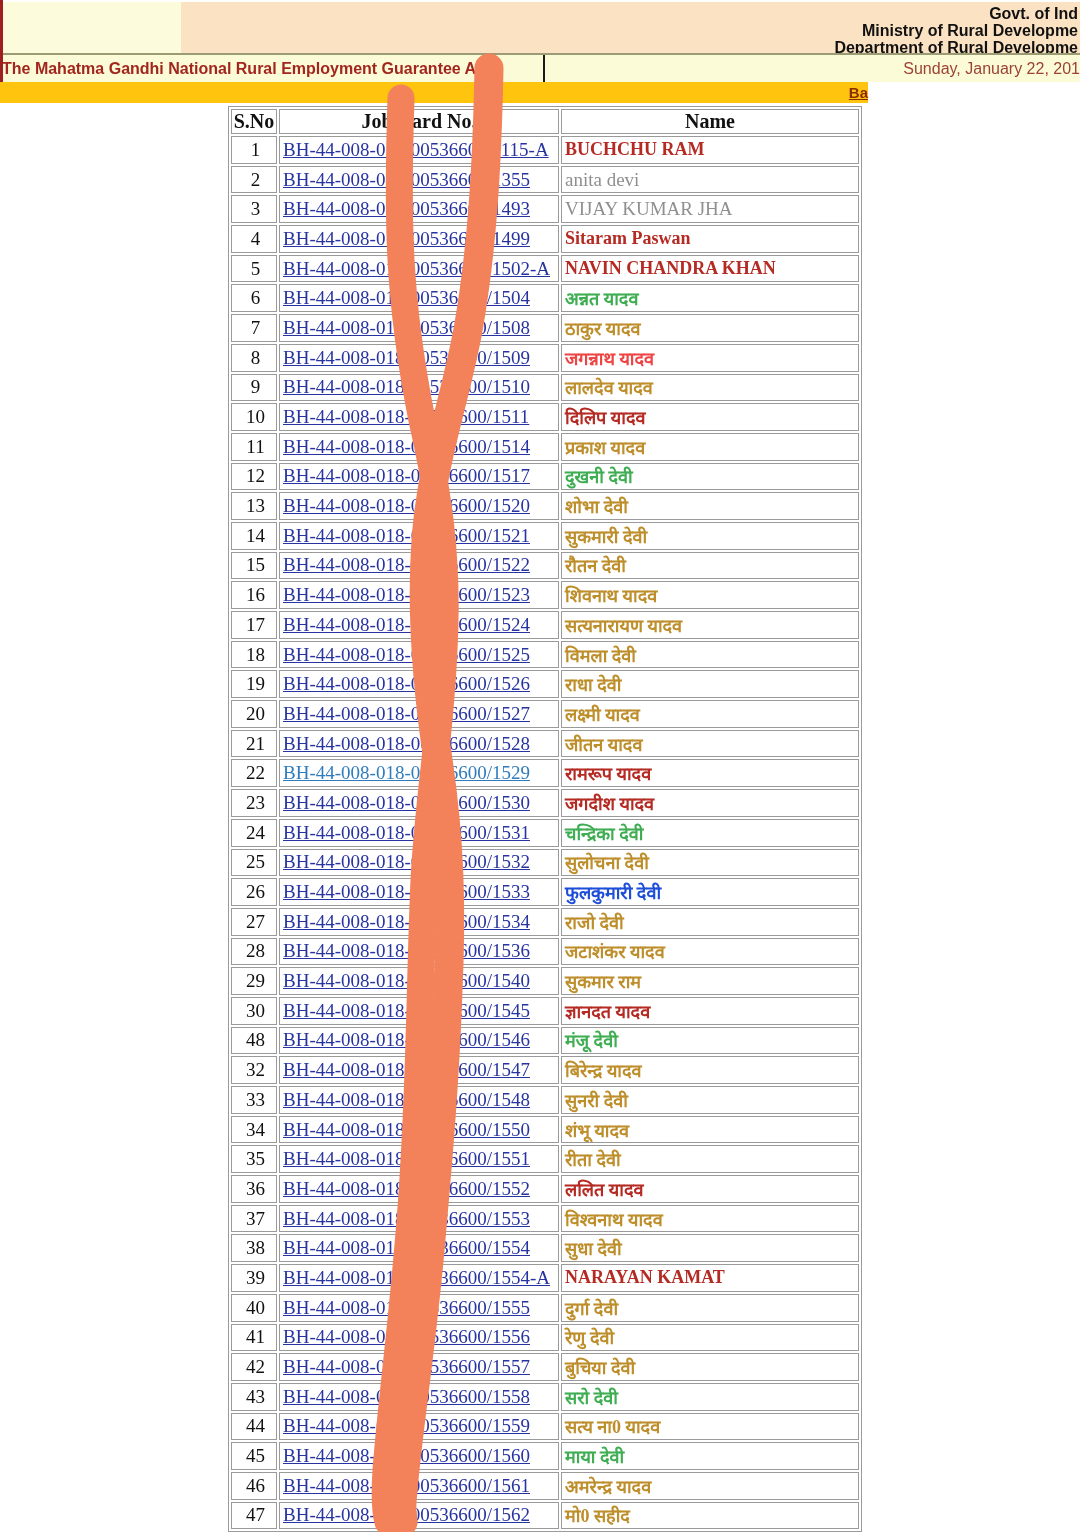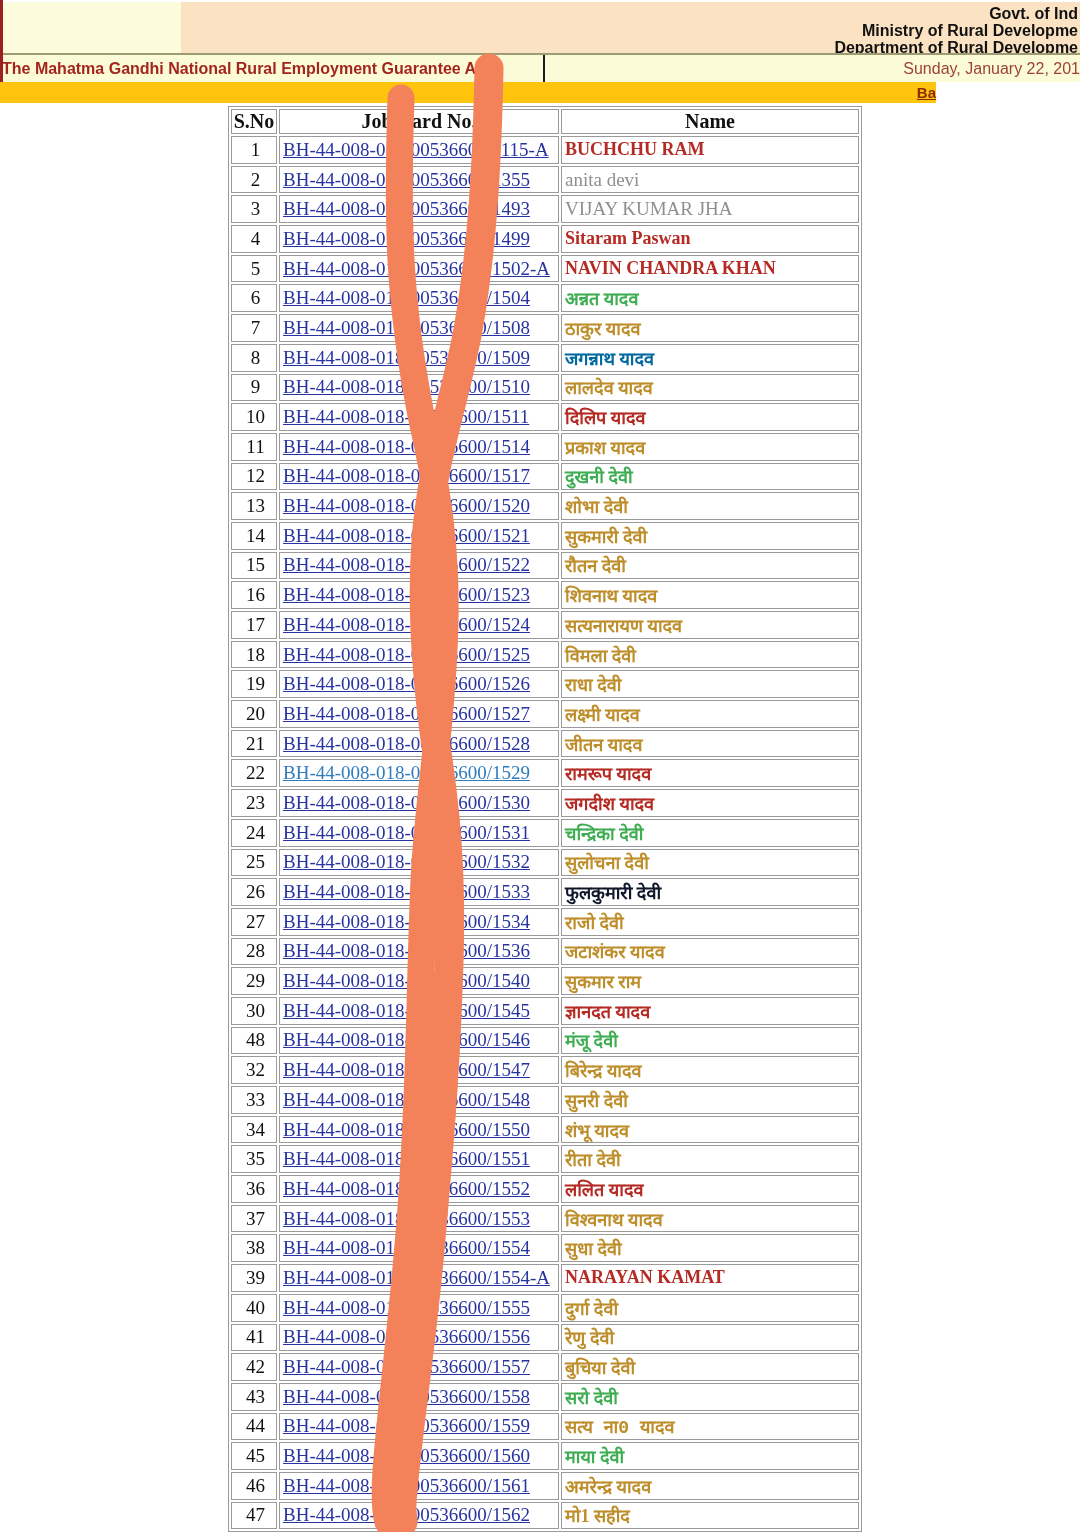--- a/index.html
+++ b/index.html
@@ -44,21 +44,21 @@
     position:absolute;left:543px;top:0;width:2px;height:27px;
     background:#1a1a1a;
   }
   .date-text{
     position:absolute;right:0px;top:5px;
     font-size:16px;color:var(--date-text);
     white-space:nowrap;
   }
   
   .gold-bar{
-    position:absolute;left:0;top:82px;width:936px;height:21px;
+    position:absolute;left:0;top:82px;width:868px;height:21px;
     background:var(--gold);
   }
   .back-link{
     position:absolute;right:0px;top:2px;
     font-size:15px;font-weight:bold;color:var(--back-link);
     text-decoration:underline;cursor:pointer;white-space:nowrap;
   }
   
   table.jobcards{
     position:absolute;left:228px;top:106px;width:634px;
@@ -174,21 +174,21 @@
         <td><span class="person-name" style="color: rgb(63, 174, 83);">अन्नत यादव</span></td>
       </tr>
       <tr>
         <td class="sno">7</td>
         <td><a class="jobcard-link">BH-44-008-018-00536600/1508</a></td>
         <td><span class="person-name" style="color: rgb(189, 142, 42);">ठाकुर यादव</span></td>
       </tr>
       <tr>
         <td class="sno">8</td>
         <td><a class="jobcard-link">BH-44-008-018-00536600/1509</a></td>
-        <td><span class="person-name" style="color: #0369a1;">जगन्नाथ यादव</span></td>
+        <td><span class="person-name" style="color: #ef4444;">जगन्नाथ यादव</span></td>
       </tr>
       <tr>
         <td class="sno">9</td>
         <td><a class="jobcard-link">BH-44-008-018-00536600/1510</a></td>
         <td><span class="person-name" style="color: rgb(189, 142, 42);">लालदेव यादव</span></td>
       </tr>
       <tr>
         <td class="sno">10</td>
         <td><a class="jobcard-link">BH-44-008-018-00536600/1511</a></td>
         <td><span class="person-name" style="color: rgb(181, 42, 35);">दिलिप यादव</span></td>
@@ -264,21 +264,21 @@
         <td><span class="person-name" style="color: rgb(63, 174, 83);">चन्द्रिका देवी</span></td>
       </tr>
       <tr>
         <td class="sno">25</td>
         <td><a class="jobcard-link">BH-44-008-018-00536600/1532</a></td>
         <td><span class="person-name" style="color: rgb(189, 142, 42);">सुलोचना देवी</span></td>
       </tr>
       <tr>
         <td class="sno">26</td>
         <td><a class="jobcard-link">BH-44-008-018-00536600/1533</a></td>
-        <td><span class="person-name" style="color: #0f172a;">फुलकुमारी देवी</span></td>
+        <td><span class="person-name" style="color: #1d4ed8;">फुलकुमारी देवी</span></td>
       </tr>
       <tr>
         <td class="sno">27</td>
         <td><a class="jobcard-link">BH-44-008-018-00536600/1534</a></td>
         <td><span class="person-name" style="color: rgb(189, 142, 42);">राजो देवी</span></td>
       </tr>
       <tr>
         <td class="sno">28</td>
         <td><a class="jobcard-link">BH-44-008-018-00536600/1536</a></td>
         <td><span class="person-name" style="color: rgb(189, 142, 42);">जटाशंकर यादव</span></td>
@@ -354,36 +354,36 @@
         <td><span class="person-name" style="color: rgb(189, 142, 42);">बुचिया देवी</span></td>
       </tr>
       <tr>
         <td class="sno">43</td>
         <td><a class="jobcard-link">BH-44-008-018-00536600/1558</a></td>
         <td><span class="person-name" style="color: rgb(63, 174, 83);">सरो देवी</span></td>
       </tr>
       <tr>
         <td class="sno">44</td>
         <td><a class="jobcard-link">BH-44-008-018-00536600/1559</a></td>
-        <td><span class="person-name" style="color: rgb(189, 142, 42); font-family: Liberation Mono, monospace;">सत्य ना0 यादव</span></td>
+        <td><span class="person-name" style="color: rgb(189, 142, 42);">सत्य ना0 यादव</span></td>
       </tr>
       <tr>
         <td class="sno">45</td>
         <td><a class="jobcard-link">BH-44-008-018-00536600/1560</a></td>
         <td><span class="person-name" style="color: rgb(63, 174, 83);">माया देवी</span></td>
       </tr>
       <tr>
         <td class="sno">46</td>
         <td><a class="jobcard-link">BH-44-008-018-00536600/1561</a></td>
         <td><span class="person-name" style="color: rgb(189, 142, 42);">अमरेन्द्र यादव</span></td>
       </tr>
       <tr>
         <td class="sno">47</td>
         <td><a class="jobcard-link">BH-44-008-018-00536600/1562</a></td>
-        <td><span class="person-name" style="color: rgb(189, 142, 42);">मो1 सहीद</span></td>
+        <td><span class="person-name" style="color: rgb(189, 142, 42);">मो0 सहीद</span></td>
       </tr>
     </tbody>
 </table>
 
 <svg class="marker-overlay" viewBox="0 0 1080 1532">
   <path stroke-width="27" d="M 401 98 C 397 220 398 300 422 420 C 438 490 449 560 444 650 C 440 740 428 800 424 880 C 420 970 420 1060 414 1160 C 408 1280 392 1390 386 1470 C 384 1500 386 1515 388 1522"></path>
   <path stroke-width="29" d="M 489 68 C 487 170 482 250 468 330 C 454 405 432 460 426 540 C 421 610 426 680 438 760 C 449 835 452 900 448 990 C 445 1080 438 1160 430 1250 C 421 1350 408 1430 403 1490 C 401 1510 402 1518 403 1522"></path>
   <circle cx="396" cy="1516" r="21"></circle>
 </svg>
 

